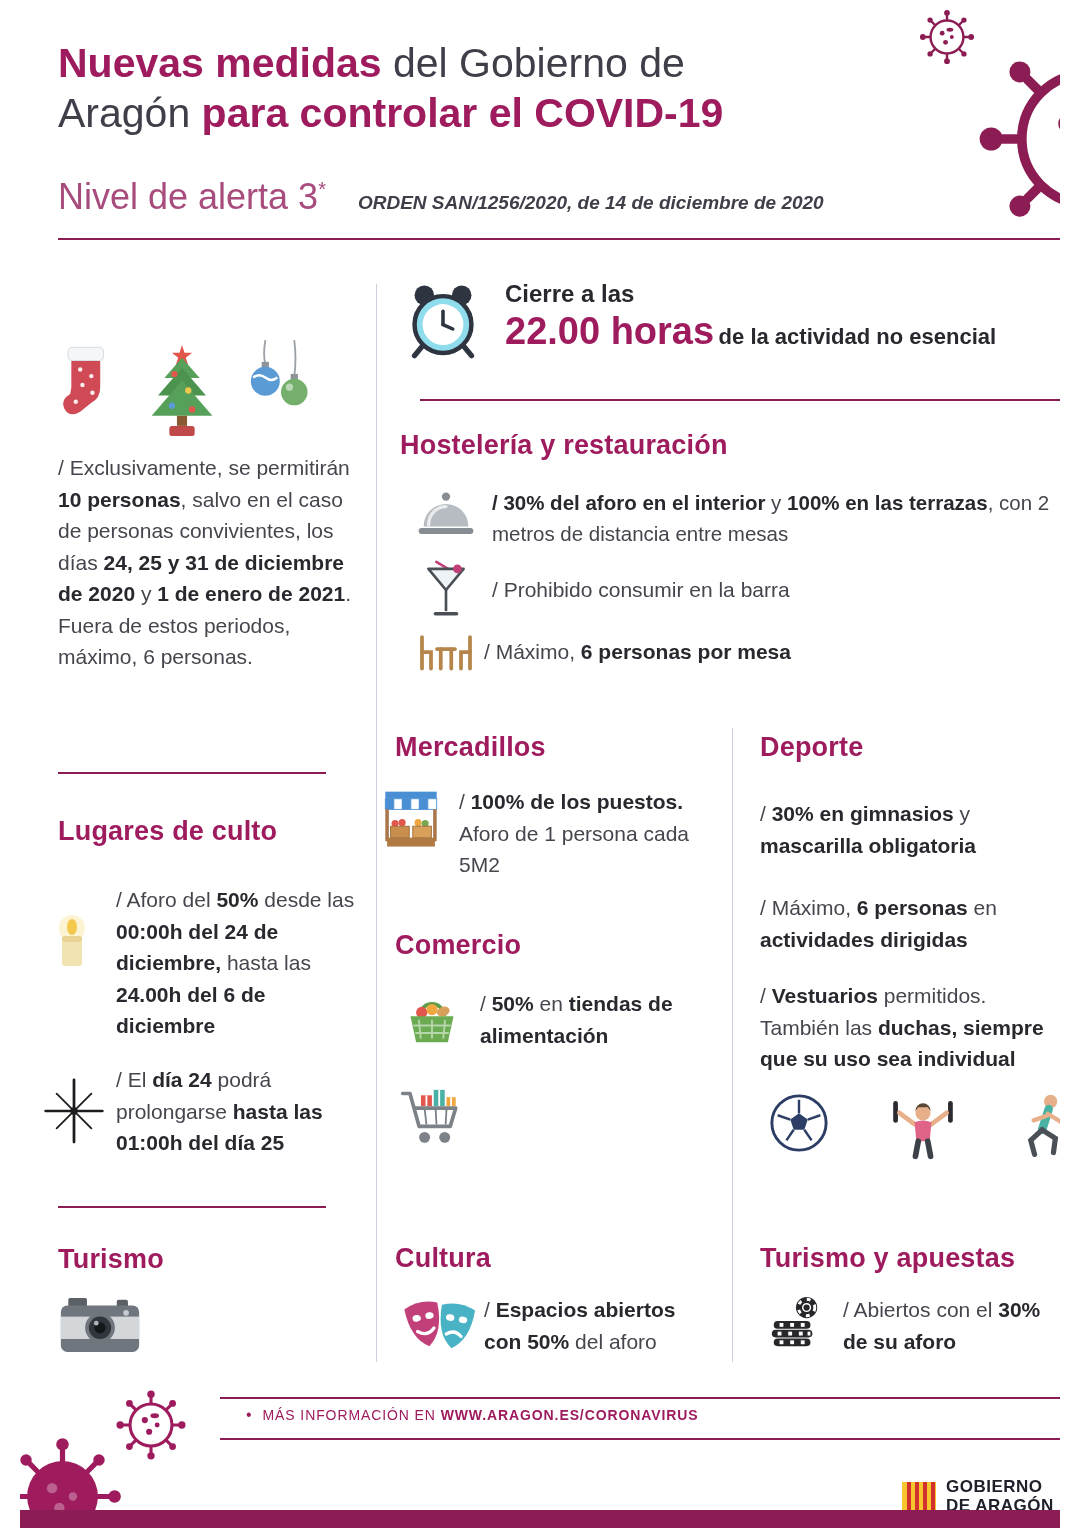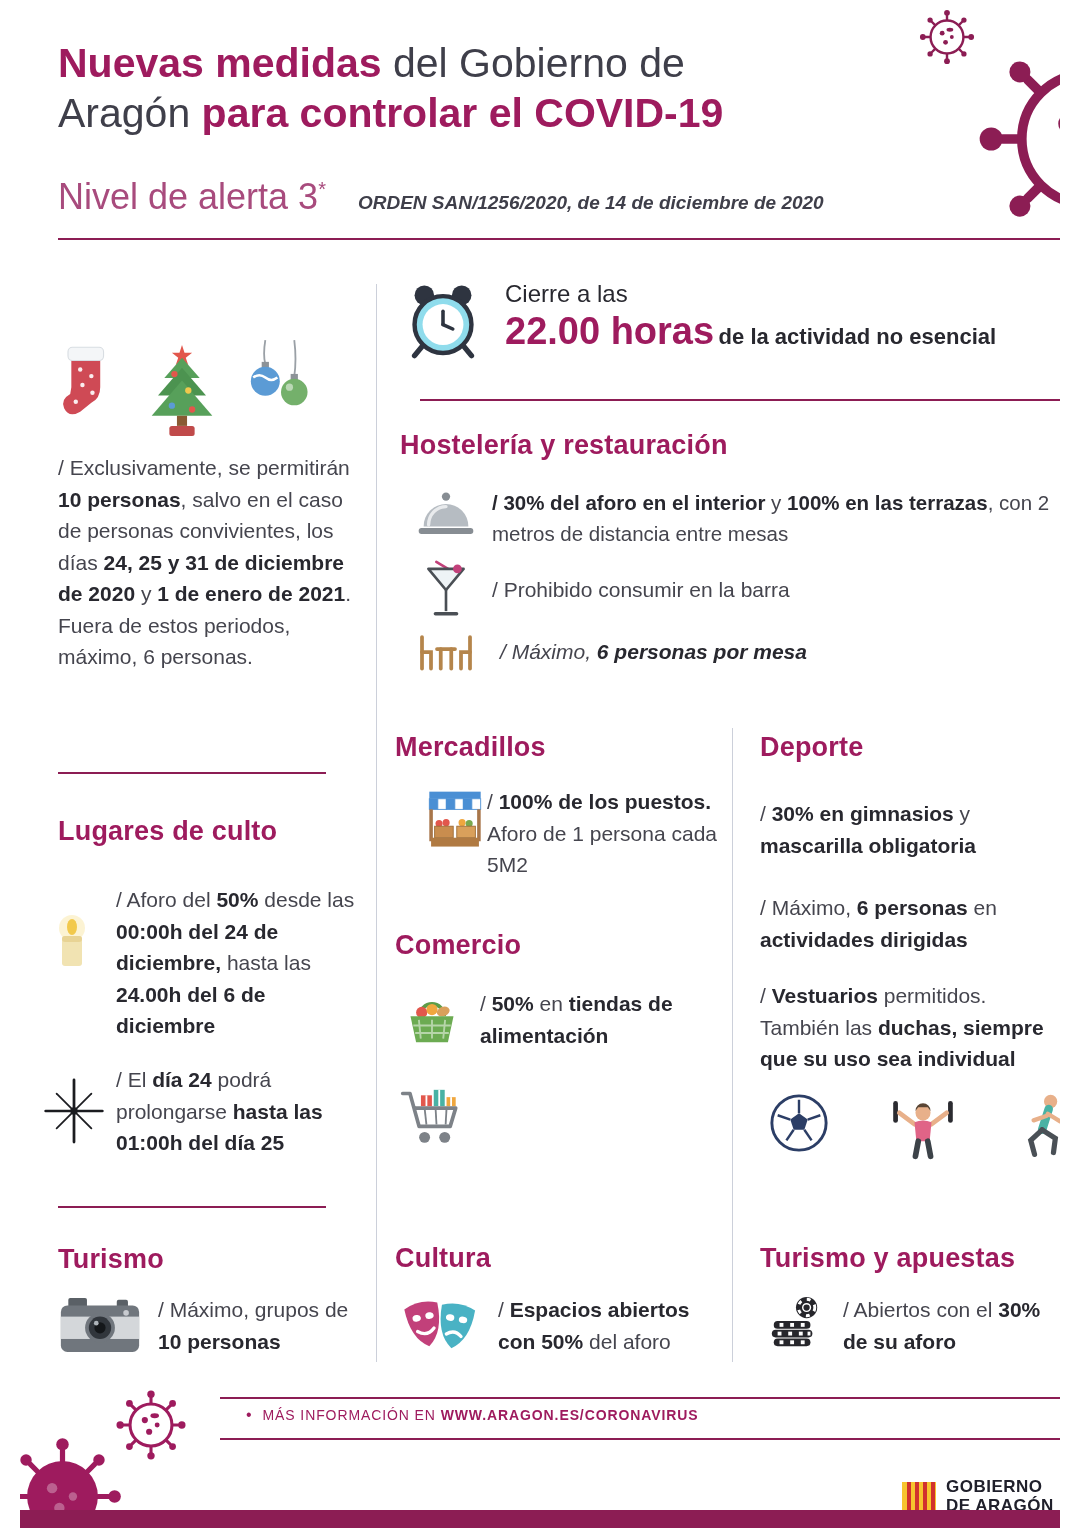--- a/index.html
+++ b/index.html
@@ -19,21 +19,21 @@
   .txt{font-size:21px;color:var(--text);line-height:1.5;}
   .hr-accent{position:absolute;background:var(--accent-dark);height:2px;}
   .vr{position:absolute;width:1px;background:#ccd0da;}
   .item{display:flex;align-items:flex-start;}
   .icon-cell{flex:0 0 auto;display:flex;justify-content:center;}
   .t-bold{color:var(--accent);font-weight:700;}
   .t-reg{color:#3f3f4a;font-weight:400;}
   .title{font-size:41px;line-height:1.22;}
   .alert{font-size:36px;color:var(--alert);font-weight:400;}
   .order-ref{font-style:italic;font-size:19px;color:#3f3f4a;font-weight:700;}
-  .closure-intro{font-size:24px;font-weight:400;color:var(--text-bold);}
+  .closure-intro{font-size:24px;font-weight:700;color:var(--text-bold);}
   .closure-time{font-size:38px;font-weight:700;color:var(--accent);}
   .closure-rest{font-size:22px;font-weight:700;color:var(--text-bold);}
   .footer-info{font-size:14px;letter-spacing:.9px;color:var(--accent);font-weight:400;display:flex;align-items:center;gap:10px;}
   .footer-info .b{color:var(--accent);margin-top:26px;}
   .logo-text{font-size:17px;font-weight:700;color:#20202b;line-height:1.1;letter-spacing:.5px;}
 </style>
 </head>
 <body>
 
 <div class="page">
@@ -203,21 +203,20 @@
         <rect x="62" y="6" width="12" height="8" rx="2" fill="#5a6066"></rect>
         <rect x="2" y="12" width="84" height="50" rx="7" fill="#70767d"></rect>
         <rect x="2" y="24" width="84" height="24" fill="#d4d7da"></rect>
         <circle cx="44" cy="36" r="16" fill="#70767d"></circle>
         <circle cx="44" cy="36" r="12" fill="#31363c"></circle>
         <circle cx="44" cy="36" r="6" fill="#14171a"></circle>
         <circle cx="40" cy="31" r="2.5" fill="#aeb4ba"></circle>
         <circle cx="72" cy="20" r="3" fill="#c8cbd0"></circle>
       </svg>
     </span>
-    <p class="txt" style="width:210px;"><span>/ Máximo, grupos de </span><span class="b">10 personas</span></p>
   </div>
 
   <div class="abs item" style="left:383px;top:280px;gap:22px;">
     <svg width="80" height="82" viewBox="0 0 90 92">
       <g stroke="#2e3440" stroke-width="6" stroke-linecap="round">
         <line x1="22" y1="74" x2="13" y2="85"></line>
         <line x1="68" y1="74" x2="77" y2="85"></line>
       </g>
       <circle cx="24" cy="17" r="11" fill="#2e3440"></circle>
       <circle cx="66" cy="17" r="11" fill="#2e3440"></circle>
@@ -259,40 +258,40 @@
         <line x1="14" y1="4" x2="34" y2="16" stroke="#c2407a" stroke-width="3" stroke-linecap="round"></line>
         <path d="M5 12 H45 L25 36 Z" fill="#eef3f6" stroke="#4a4f55" stroke-width="3" stroke-linejoin="round"></path>
         <line x1="25" y1="36" x2="25" y2="60" stroke="#4a4f55" stroke-width="3"></line>
         <line x1="13" y1="63" x2="37" y2="63" stroke="#4a4f55" stroke-width="4" stroke-linecap="round"></line>
         <circle cx="38" cy="12" r="5" fill="#c2407a"></circle>
       </svg>
     </span>
     <p class="txt" style="width:560px;margin-top:16px;"><span>/ Prohibido consumir en la barra</span></p>
   </div>
 
-  <div class="abs item" style="left:396px;top:630px;gap:24px;font-style:italic;">
+  <div class="abs item" style="left:396px;top:630px;gap:8px;">
     <span class="icon-cell" style="width:60px;">
       <svg width="62" height="44" viewBox="0 0 80 56">
         <g stroke="#b5854b" stroke-width="5" stroke-linecap="round" fill="none">
           <path d="M8 8 V50"></path>
             <path d="M8 28 H20 V50"></path>
           <path d="M72 8 V50"></path>
             <path d="M72 28 H60 V50"></path>
           <path d="M28 24 H52"></path>
             <path d="M33 24 V50"></path>
             <path d="M47 24 V50"></path>
         </g>
       </svg>
     </span>
     <p class="txt" style="width:560px;margin-top:6px;"><span>/ Máximo, </span><span class="b">6 personas por mesa</span></p>
   </div>
 
   <h2 class="abs sec-h" style="left:375px;top:732px;">Mercadillos</h2>
 
-  <div class="abs item" style="left:403px;top:786px;gap:0;">
+  <div class="abs item" style="left:359px;top:786px;gap:16px;">
     <span class="icon-cell" style="width:64px;">
       <svg width="62" height="68" viewBox="0 0 70 76">
         <rect x="6" y="6" width="58" height="8" fill="#4a8fd4"></rect>
         <g stroke="#4a8fd4" stroke-width="1">
           <rect x="6" y="14" width="9.6" height="12" fill="#4a8fd4"></rect>
           <rect x="15.6" y="14" width="9.6" height="12" fill="#ffffff"></rect>
           <rect x="25.2" y="14" width="9.6" height="12" fill="#4a8fd4"></rect>
           <rect x="34.8" y="14" width="9.6" height="12" fill="#ffffff"></rect>
           <rect x="44.4" y="14" width="9.6" height="12" fill="#4a8fd4"></rect>
           <rect x="54" y="14" width="10" height="12" fill="#ffffff"></rect>
@@ -349,21 +348,21 @@
         <line x1="40" y1="26" x2="41" y2="44" stroke="#7d8288" stroke-width="2"></line>
         <line x1="52" y1="26" x2="51" y2="44" stroke="#7d8288" stroke-width="2"></line>
         <circle cx="28" cy="58" r="6" fill="#7d8288"></circle>
         <circle cx="50" cy="58" r="6" fill="#7d8288"></circle>
       </svg>
     </span>
   </div>
 
   <h2 class="abs sec-h" style="left:375px;top:1243px;">Cultura</h2>
 
-  <div class="abs item" style="left:376px;top:1294px;gap:14px;">
+  <div class="abs item" style="left:376px;top:1294px;gap:0;">
     <span class="icon-cell" style="width:88px;">
       <svg width="86" height="66" viewBox="0 0 92 70">
         <g transform="rotate(-12 30 34)">
           <path d="M12 12 Q30 4 48 12 Q48 44 30 56 Q12 44 12 12 Z" fill="#c2407a"></path>
           <ellipse cx="23" cy="24" rx="4.5" ry="3.5" fill="#ffffff"></ellipse>
           <ellipse cx="37" cy="24" rx="4.5" ry="3.5" fill="#ffffff"></ellipse>
           <path d="M21 38 Q30 46 39 38" fill="none" stroke="#ffffff" stroke-width="3.5" stroke-linecap="round"></path>
         </g>
         <g transform="rotate(10 62 36)">
           <path d="M44 14 Q62 6 80 14 Q80 46 62 58 Q44 46 44 14 Z" fill="#49b2c4"></path>

